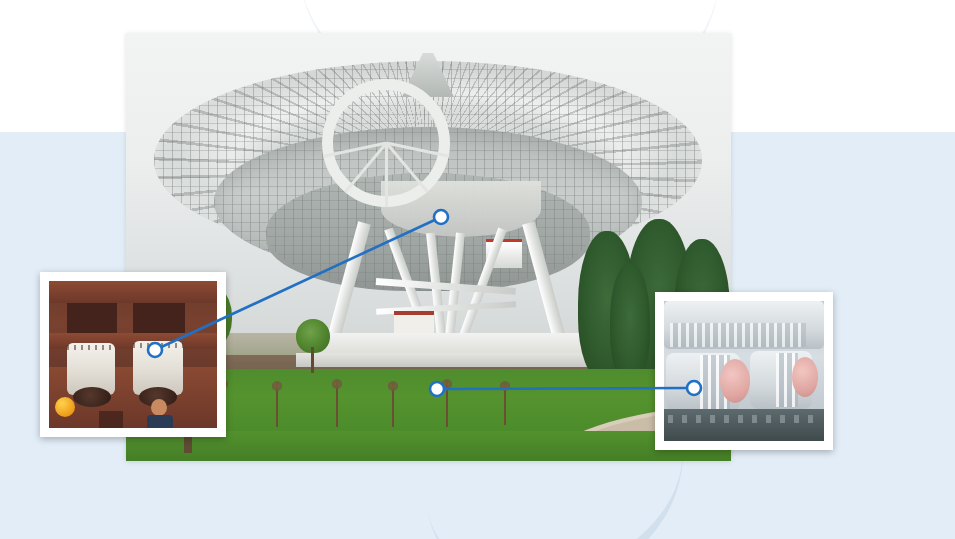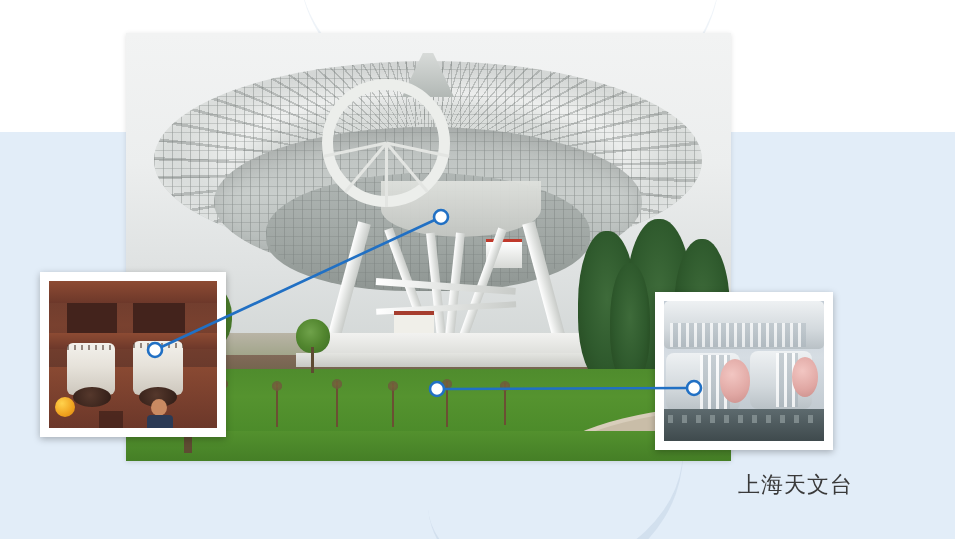--- a/index.html
+++ b/index.html
@@ -458,15 +458,14 @@
     <g id="callout-group">
         <line x1="434.65275487067277" y1="219.95169091678505" x2="161.34724512932726" y2="347.0483090832149" stroke="#2170c4" stroke-width="2.6" stroke-linecap="round"></line>
         <circle cx="441" cy="217" r="7" fill="#ffffff" stroke="#2170c4" stroke-width="2.6"></circle>
         <circle cx="155" cy="350" r="7" fill="#ffffff" stroke="#2170c4" stroke-width="2.6"></circle>
         <line x1="443.99994700964044" y1="388.97276285210256" x2="687.0000529903596" y2="388.02723714789744" stroke="#2170c4" stroke-width="2.6" stroke-linecap="round"></line>
         <circle cx="437" cy="389" r="7" fill="#ffffff" stroke="#2170c4" stroke-width="2.6"></circle>
         <circle cx="694" cy="388" r="7" fill="#ffffff" stroke="#2170c4" stroke-width="2.6"></circle>
       </g>
   </svg>
 
-  <div id="caption">上海天文台</div>
 
 </div>
 
 </body></html>

